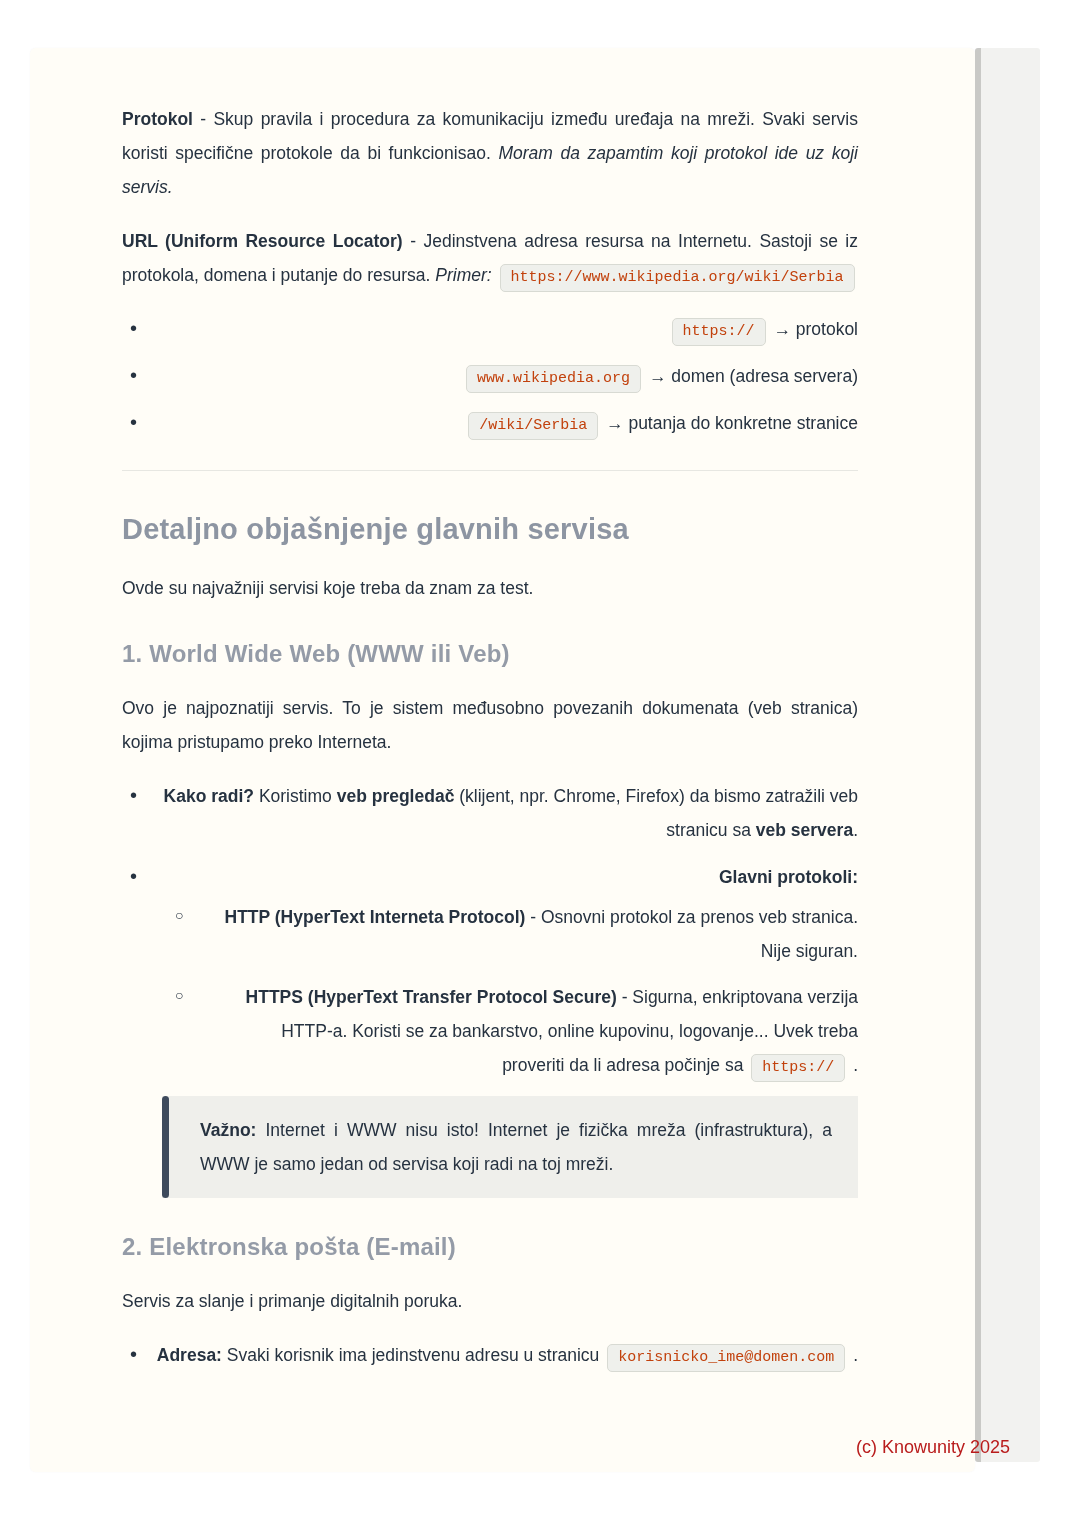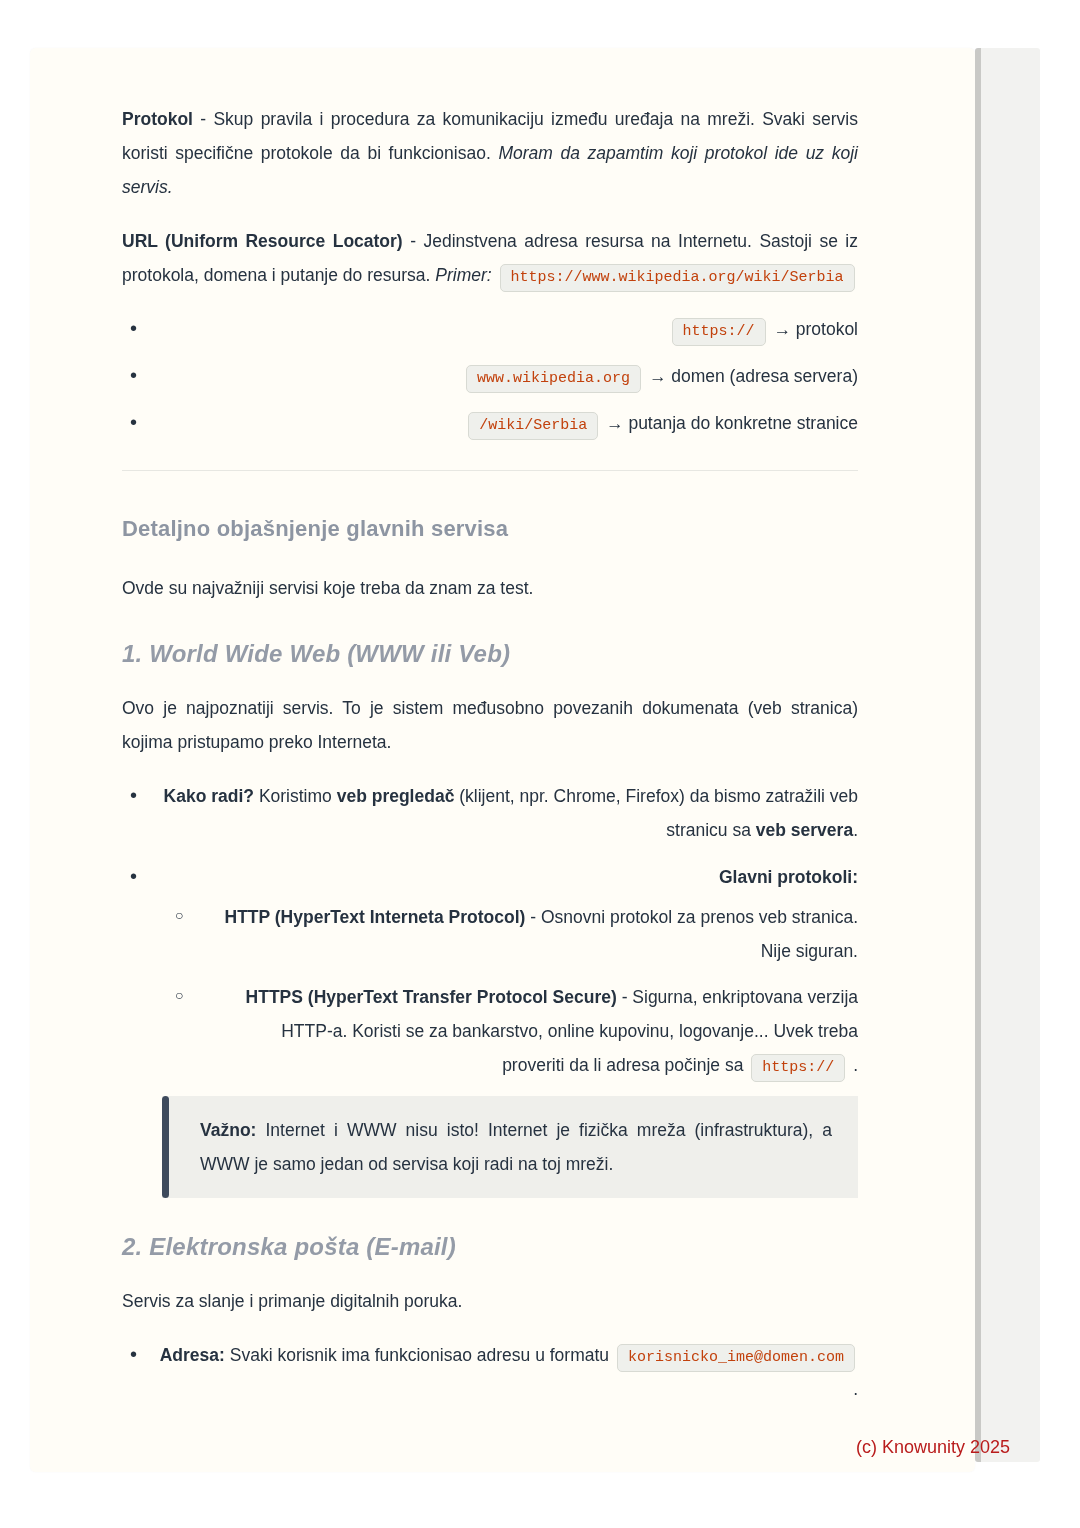--- a/index.html
+++ b/index.html
@@ -102,35 +102,34 @@
     top: -2px;
     font-size: 14px;
     color: #263240;
   }
   hr.divider {
     border: none;
     border-top: 1px solid #e7e7e2;
     margin: 30px 0;
   }
   h1.section {
-    font-size: 22px;
+    font-size: 29px;
     line-height: 36px;
     font-weight: 700;
     color: #8d95a2;
     margin: 40px 0 24px 0;
     letter-spacing: 0.2px;
   }
   h2.subsection {
     font-size: 24px;
     line-height: 30px;
     font-weight: 600;
     color: #949ba7;
     margin: 34px 0 22px 0;
     letter-spacing: 0.2px;
-    font-style: italic;
   }
   .callout {
     position: relative;
     margin: 14px 0 0 40px;
     background: #efefeb;
     border-radius: 0;
     padding: 17px 26px 17px 38px;
   }
   .callout-bar {
     position: absolute;
@@ -194,21 +193,21 @@
       <div class="callout">
         <span class="callout-bar"></span>
         <p class="just"><span class="b">Važno:</span><span> Internet i WWW nisu isto! Internet je fizička mreža (infrastruktura), a WWW je samo jedan od servisa koji radi na toj mreži.</span></p>
       </div>
 
       <h2 class="subsection">2. Elektronska pošta (E-mail)</h2>
 
       <p class="body"><span>Servis za slanje i primanje digitalnih poruka.</span></p>
 
       <ul class="list l1">
-        <li><span class="li-text"><span class="b">Adresa:</span><span> Svaki korisnik ima funkcionisao adresu u formatu </span><code class="chip">korisnicko_ime@domen.com</code><span> .</span></span></li>
+        <li><span class="li-text"><span class="b">Adresa:</span><span> Svaki korisnik ima jedinstvenu adresu u stranicu </span><code class="chip">korisnicko_ime@domen.com</code><span> .</span></span></li>
       </ul>
 
     </div>
   </div>
 
   <div class="next-page-edge"></div>
 
   <div class="footer">(c) Knowunity 2025</div>
 
 </div>

